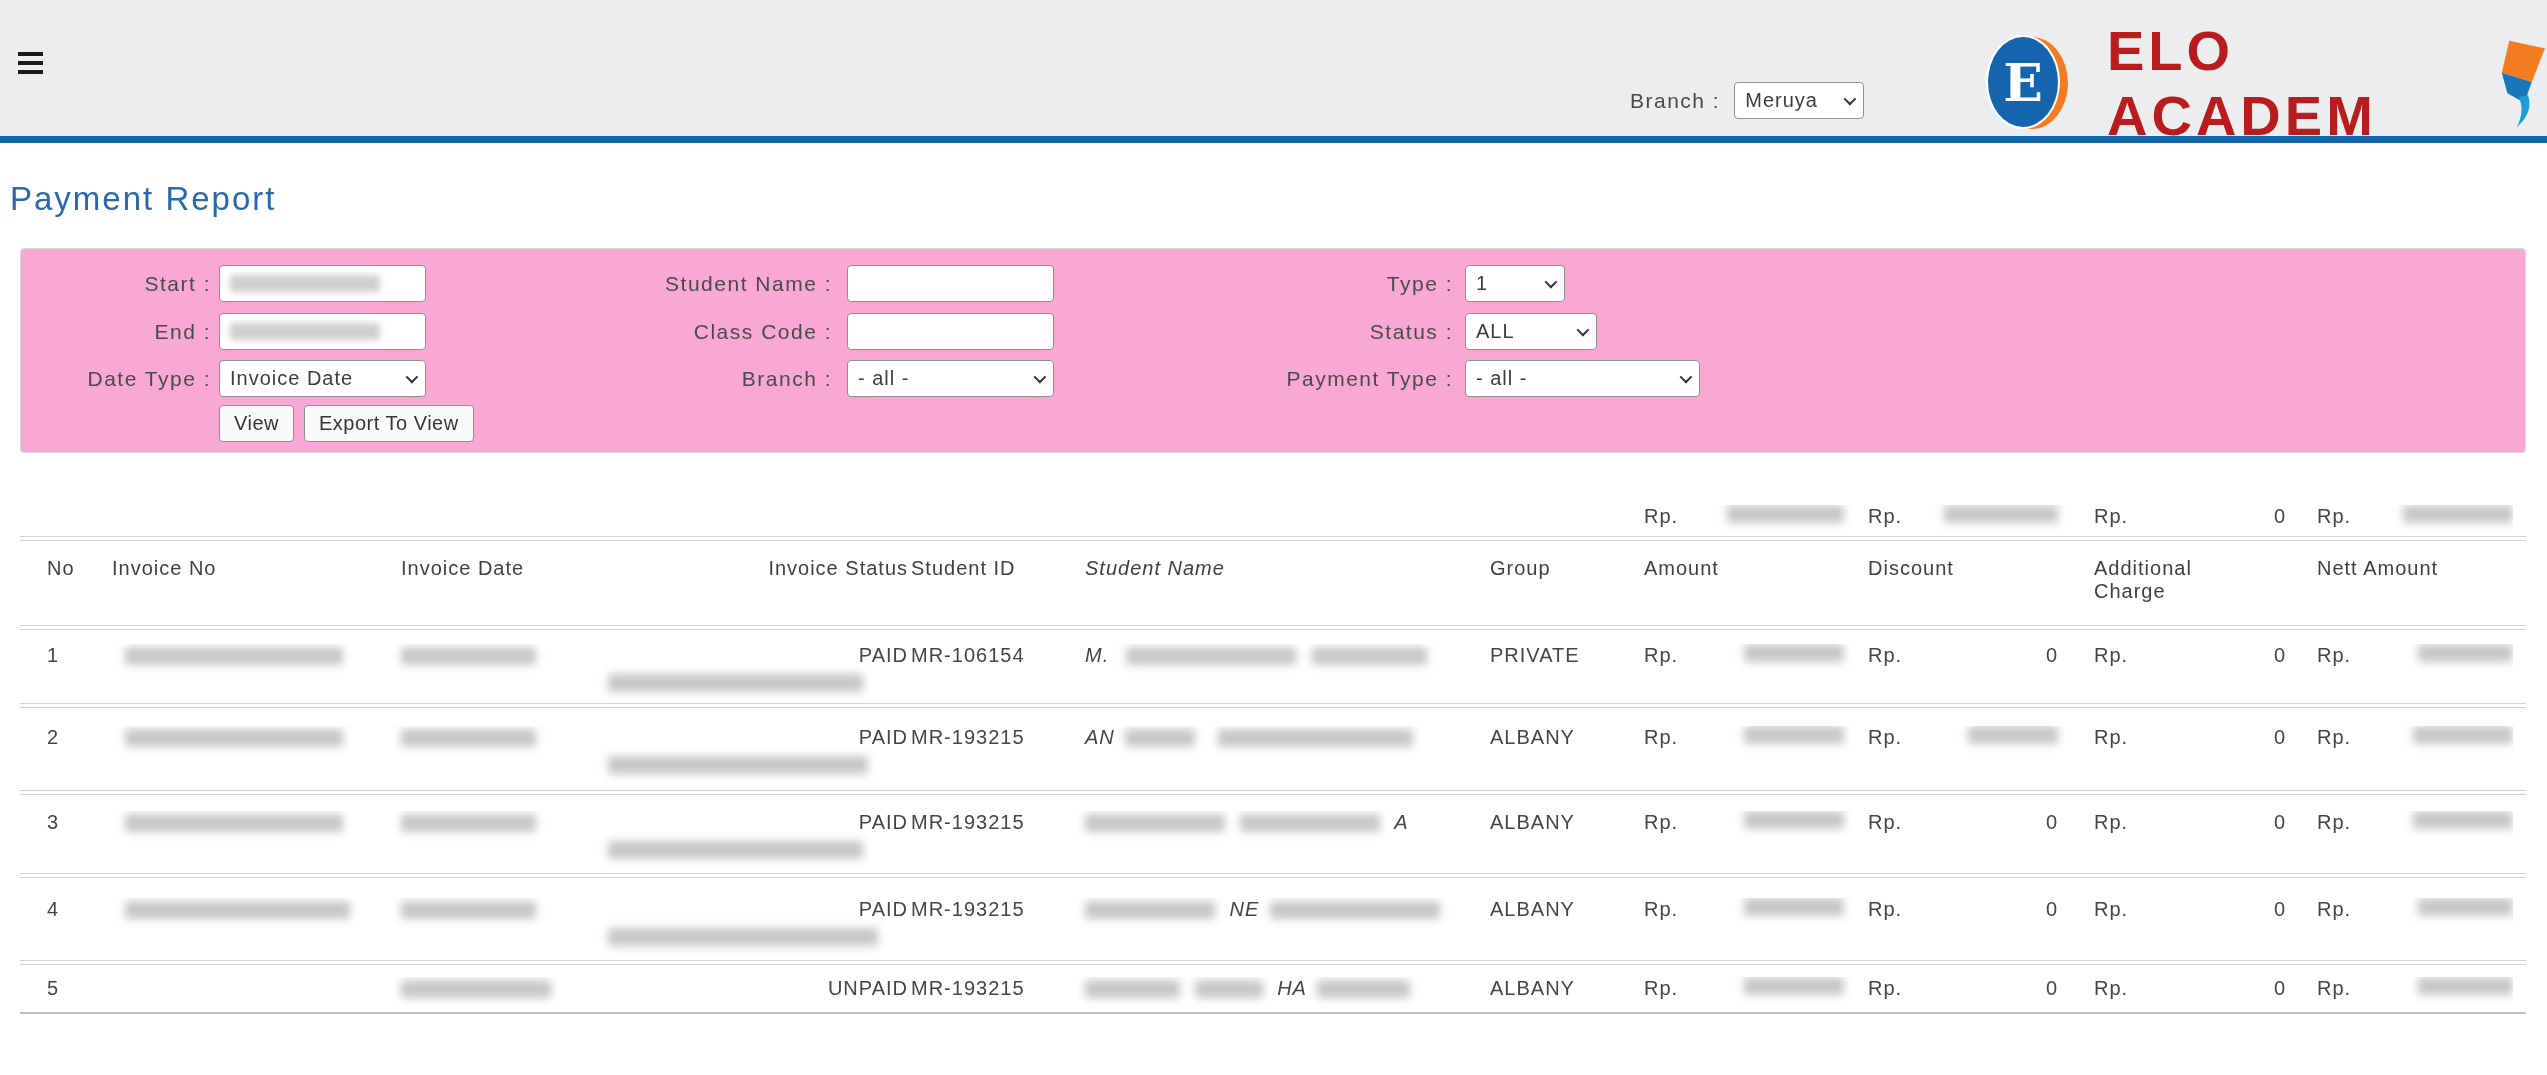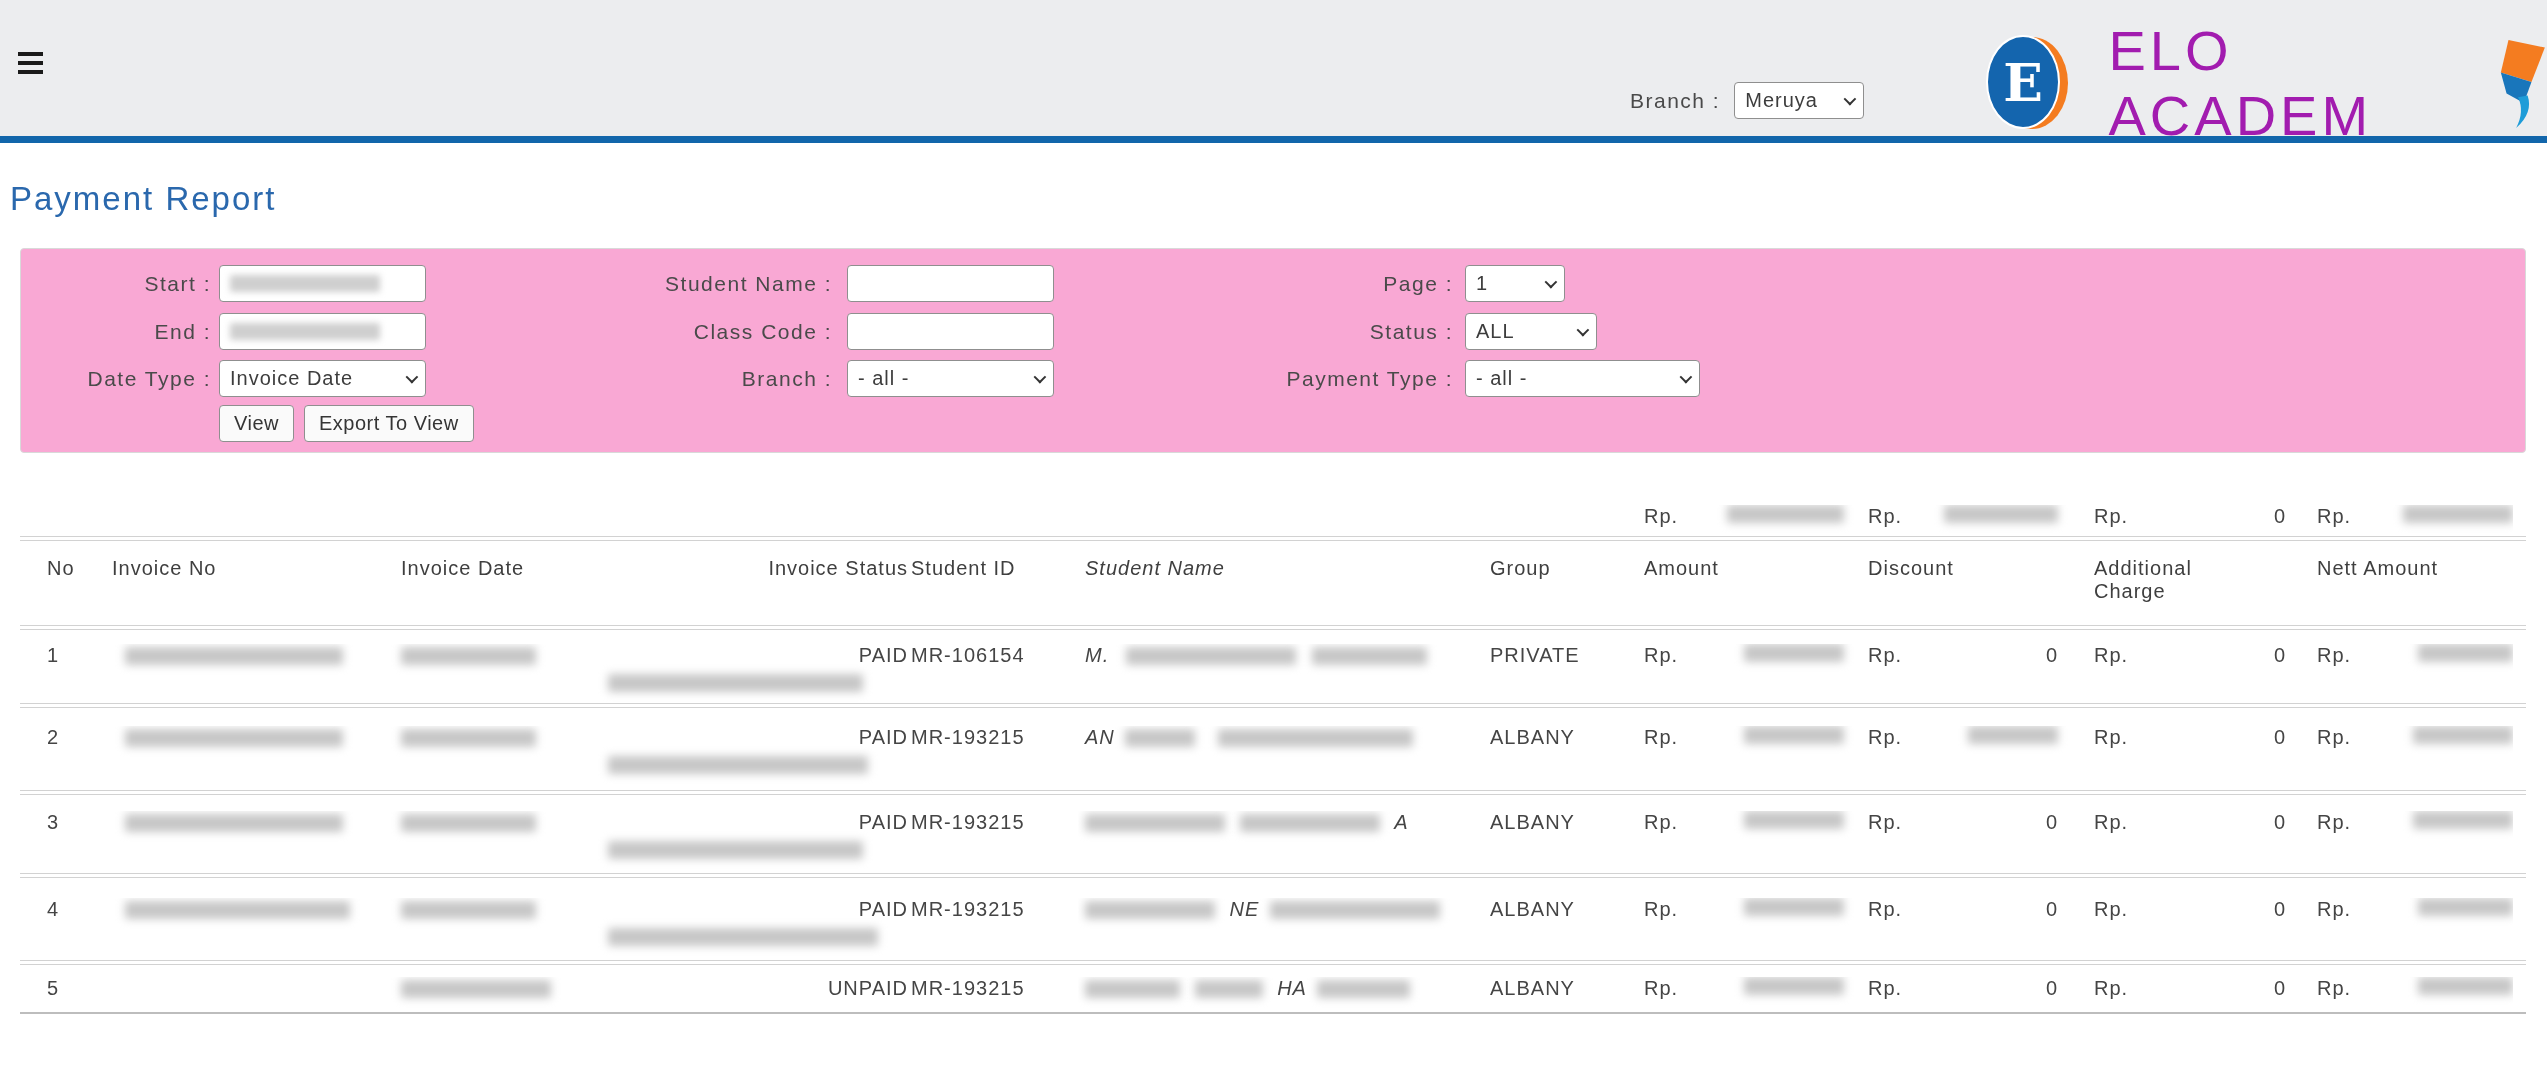--- a/index.html
+++ b/index.html
@@ -21,21 +21,21 @@
   
   .logo { position:absolute; left:1986px; top:18px; display:flex; align-items:center; }
   .emblem { position:relative; width:82px; height:96px; }
   .emblem .em-orange { position:absolute; left:10px; top:2px; width:72px; height:92px; border-radius:50%; background:#f47c20; }
   .emblem .em-blue   { position:absolute; left:0;   top:0;   width:74px; height:94px; border-radius:50%; background:#1465ae; border:2px solid #ffffff; }
   .emblem .em-letter {
     position:absolute; left:0; top:0; width:74px; height:94px;
     display:flex; align-items:center; justify-content:center;
     font-family:"DejaVu Serif", serif; font-weight:bold; font-size:52px; color:#ffffff;
   }
-  .wordmark { margin-left:44px; font-size:56px; font-weight:normal; color:#a21caf; letter-spacing:4px; }
+  .wordmark { margin-left:44px; font-size:56px; font-weight:bold; color:#b91c1c; letter-spacing:4px; }
   .bolt { margin-left:2px; width:52px; height:94px; }
   
   .page-title { position:absolute; left:10px; top:180px; font-size:33px; letter-spacing:2px; color:#2a68ad; }
   
   .panel {
     position:absolute; left:20px; top:248px; width:2506px; height:205px;
     background:#f9a8d4; border:1px solid #d9d9d9; border-radius:4px;
   }
   .frow { position:absolute; display:flex; align-items:center; height:37px; font-size:21px; letter-spacing:1.5px; color:#4a4a4a; }
   .frow .flabel { text-align:right; }
@@ -157,21 +157,21 @@
   </div>
   <div class="frow c2" style="left:420px; top:111px;">
     <span class="flabel">Branch :</span>
     <div class="ctl sel" style="width:207px;">
       <span>- all -</span>
       <span class="caret"></span>
     </div>
   </div>
 
   <div class="frow c3" style="left:1100px; top:16px;">
-    <span class="flabel">Page :</span>
+    <span class="flabel">Type :</span>
     <div class="ctl sel" style="width:100px;">
       <span>1</span>
       <span class="caret"></span>
     </div>
   </div>
   <div class="frow c3" style="left:1100px; top:64px;">
     <span class="flabel">Status :</span>
     <div class="ctl sel" style="width:132px;">
       <span>ALL</span>
       <span class="caret"></span>

